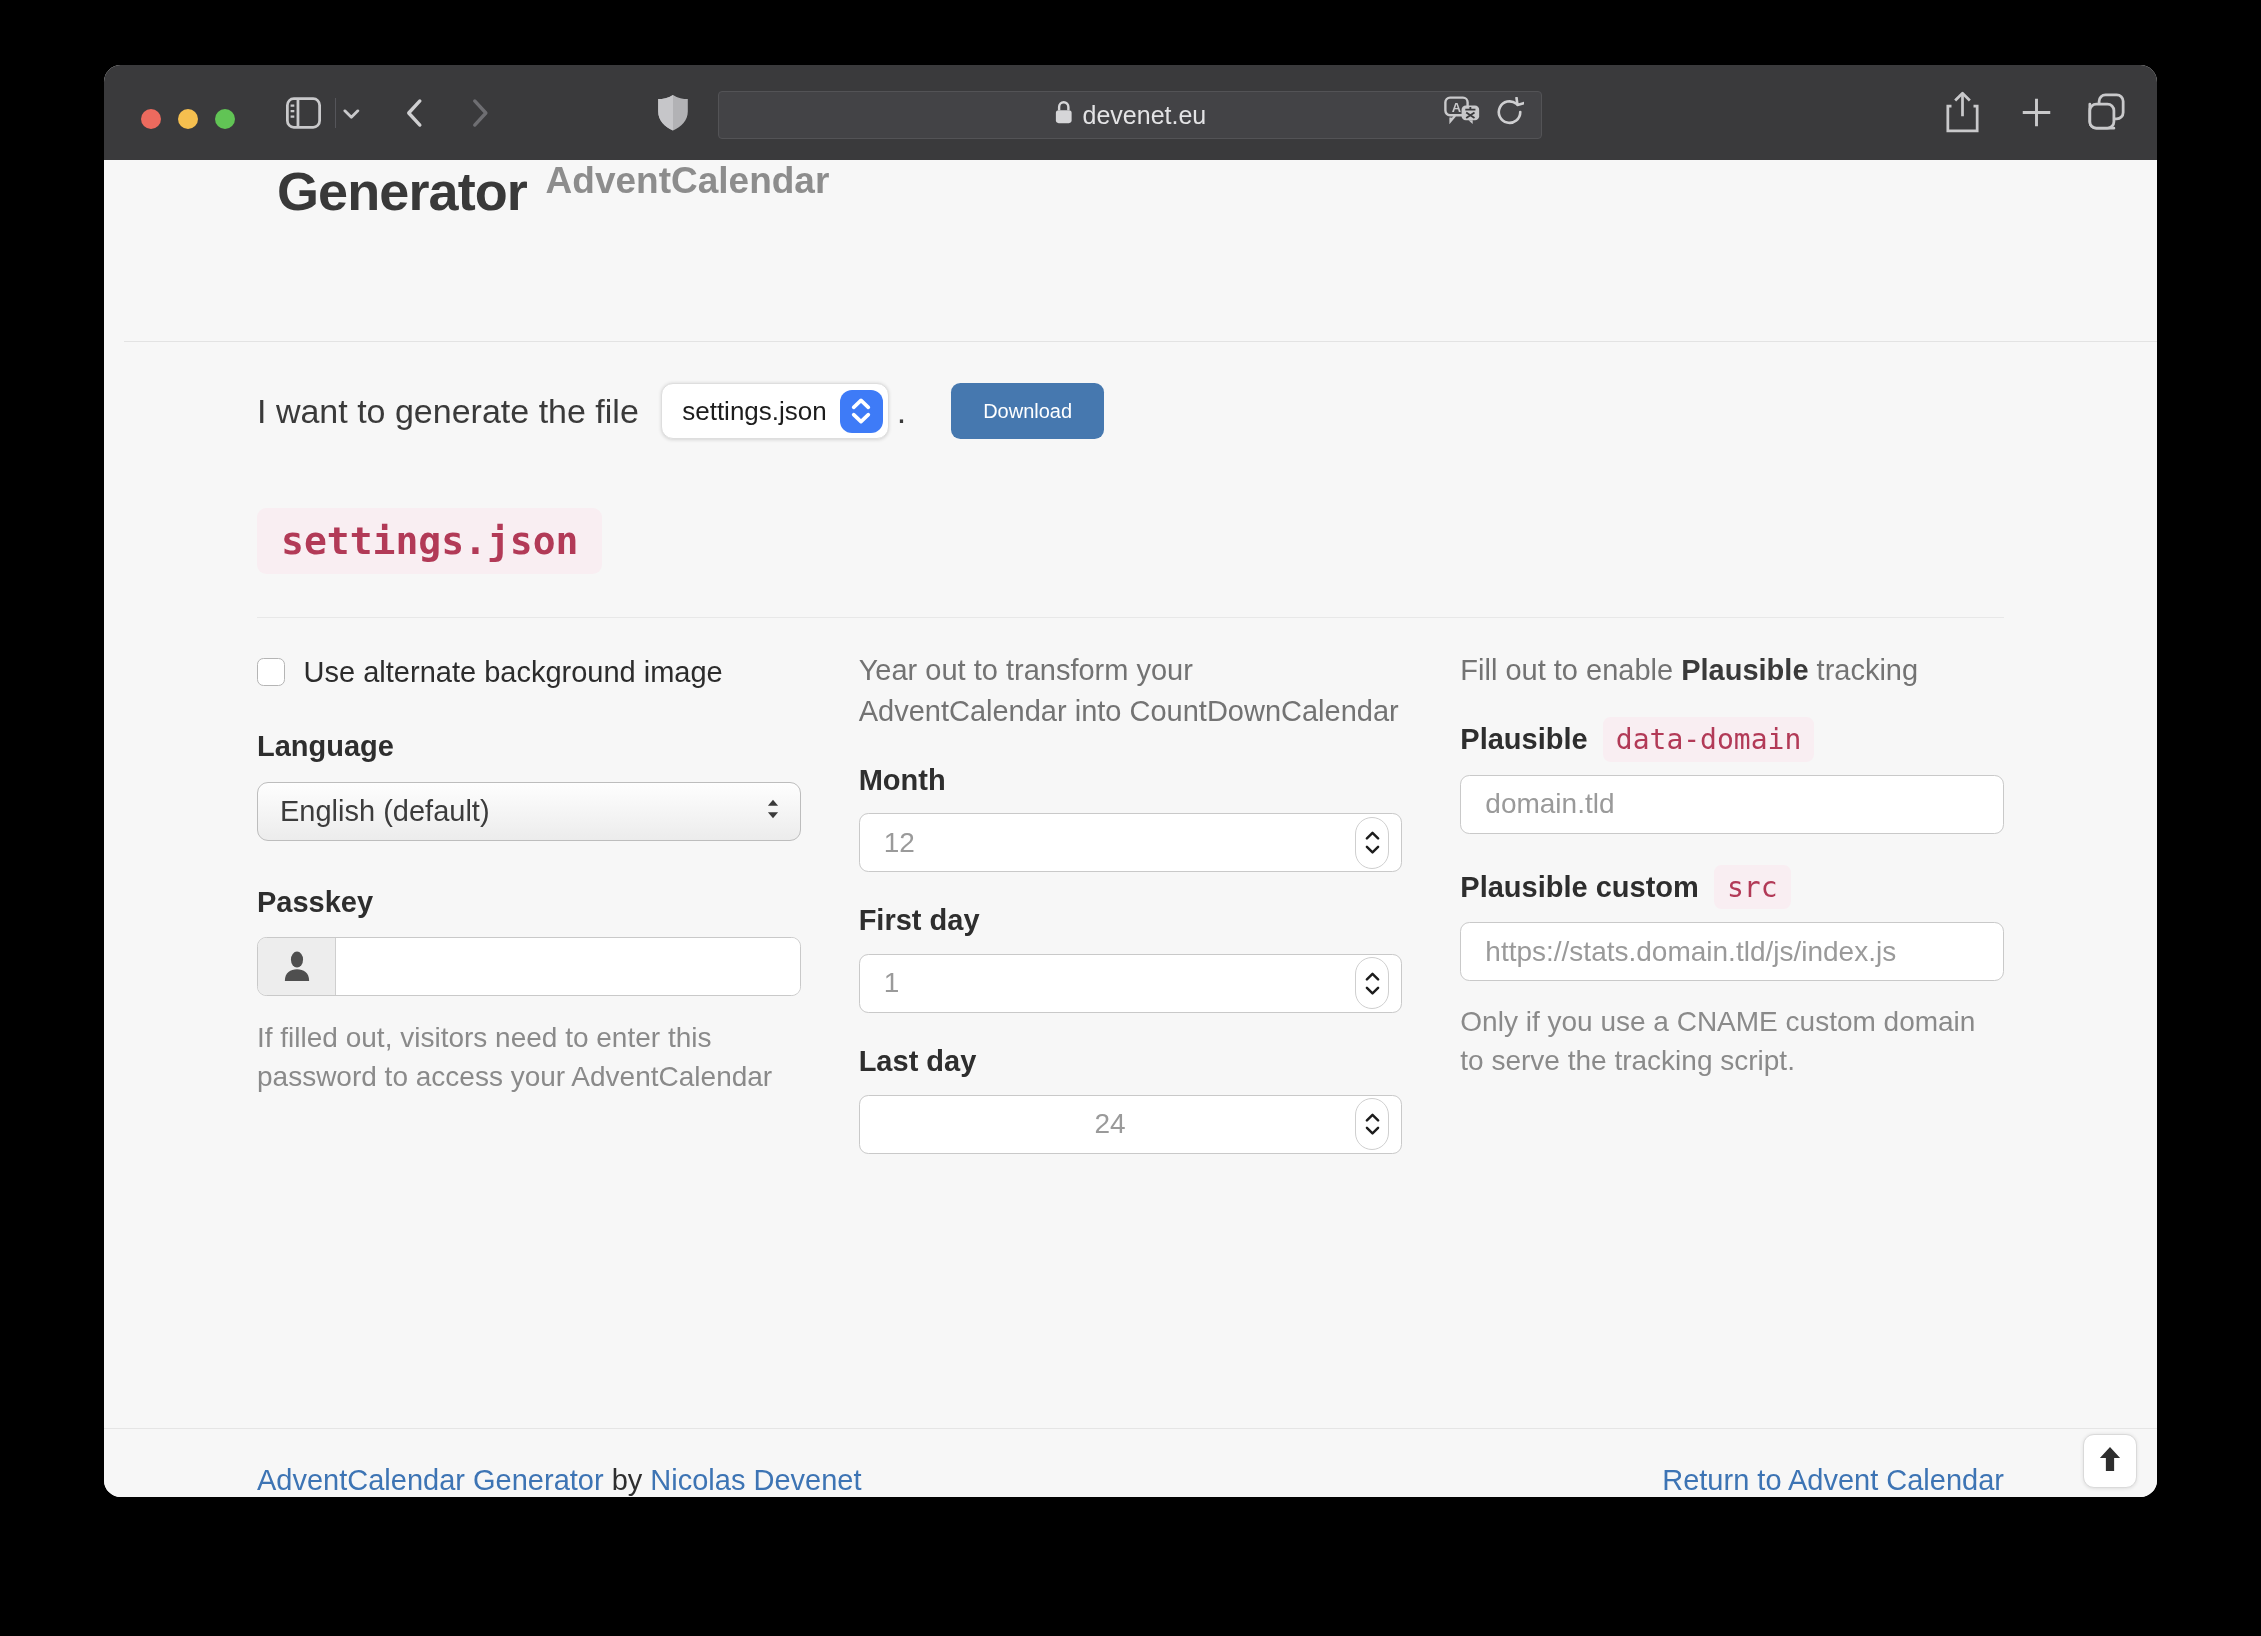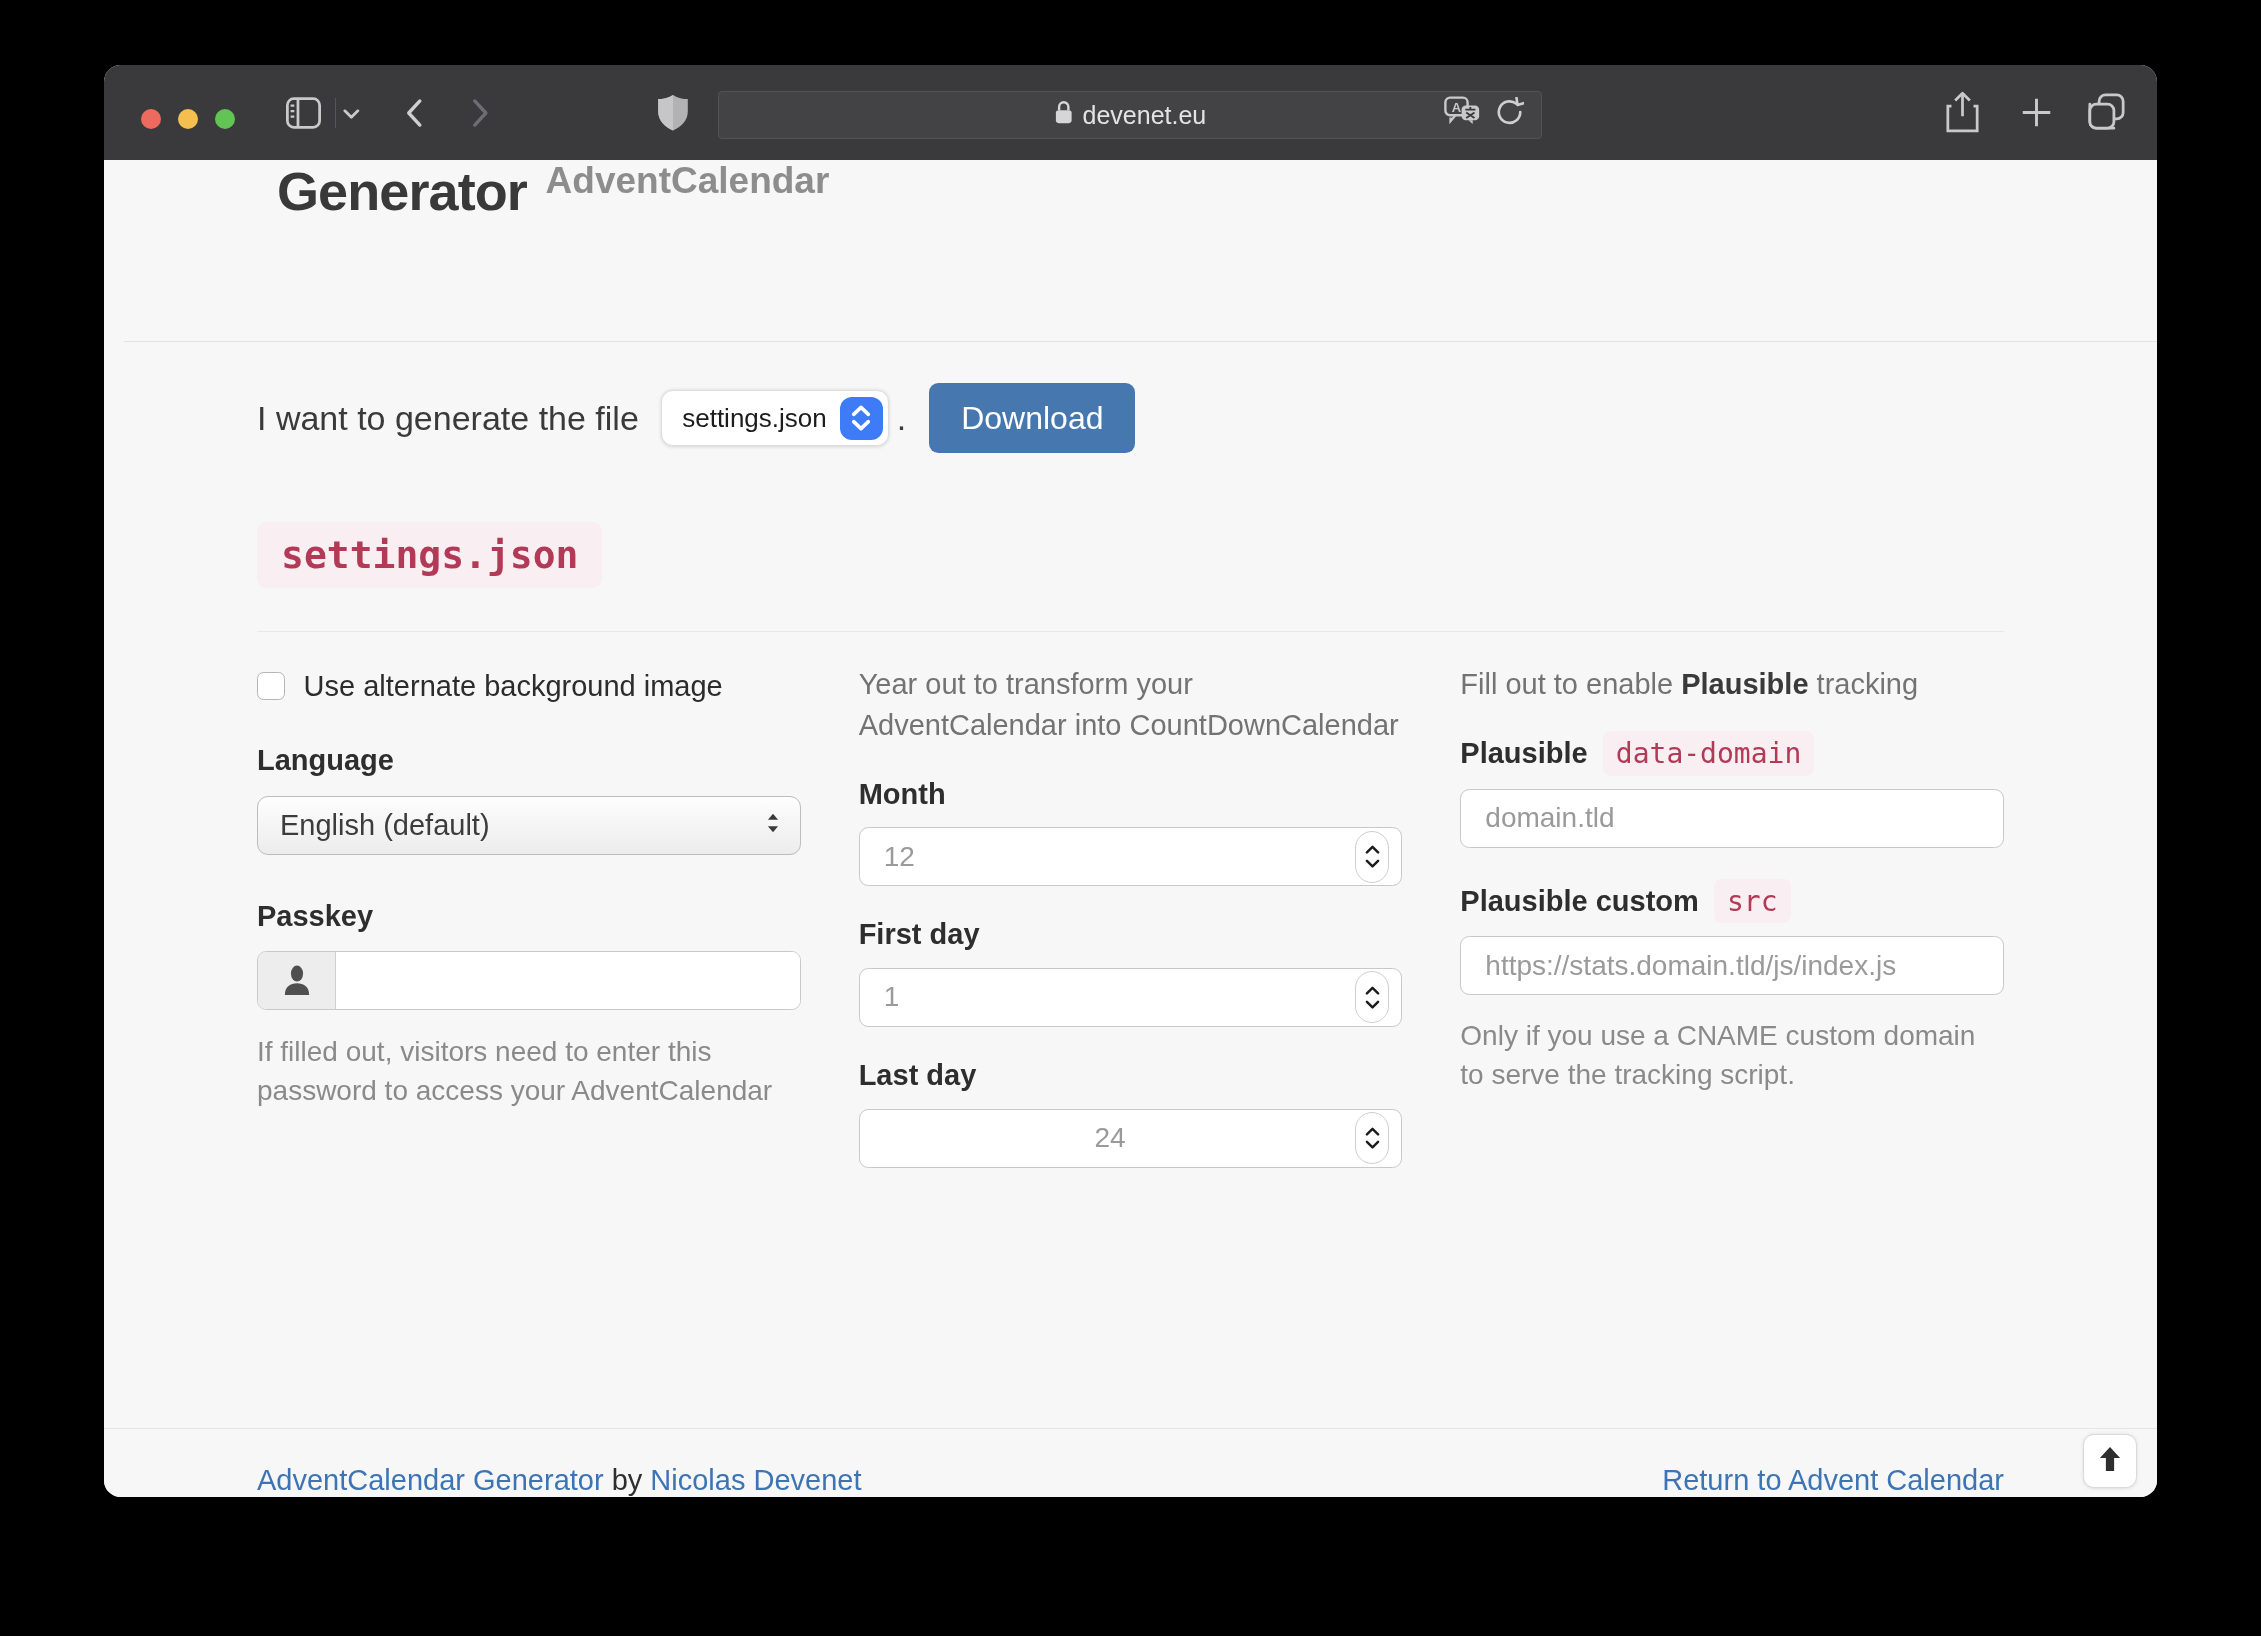--- a/index.html
+++ b/index.html
@@ -35,22 +35,22 @@
   .main { padding:0 153px; }
 
   .gen-row { margin-top:41px; display:flex; align-items:center; font-size:34px; color:#3a3a3a; }
   .file-select { margin-left:22px; background:#fff; border:0.9px solid #dedede;
                  box-shadow:0 0.9px 3.7px rgba(0,0,0,.14); border-radius:12px;
                  display:flex; align-items:center; padding:5.6px 5.6px 5.6px 20.4px;
                  font-size:26px; color:#1c1c1c; cursor:default; }
   .sel-arrows { width:43px; height:43px; background:#3e7bf7; border-radius:12px;
                 margin-left:13px; display:flex; align-items:center; justify-content:center; }
   .period { margin-left:7.4px; }
-  .dl-btn { margin-left:23px; background:#4678af; color:#fff; border:none;
-            font-size:32px; font-family:inherit; padding:16.7px 32px; border-radius:9.3px; }
+  .dl-btn { margin-left:45px; background:#4678af; color:#fff; border:none;
+            font-size:20px; font-family:inherit; padding:16.7px 32px; border-radius:9.3px; }
 
   .code-heading { margin-top:69px; }
   .chip-lg { display:inline-block; font-family:"DejaVu Sans Mono", monospace;
              font-size:38px; color:#b23a57; background:#f9eef2;
              padding:11px 24px; border-radius:9.3px; }
   .chip { font-family:"DejaVu Sans Mono", monospace; font-size:28px; color:#b23a57;
           background:#f9eef2; padding:5.6px 13px; border-radius:7.4px; margin-left:11px; }
 
   .row-two { margin-top:48px; display:grid; grid-template-columns:1fr 1fr; gap:61px; }
   .field-label { font-size:29px; font-weight:700; color:#2e2e2e; }

